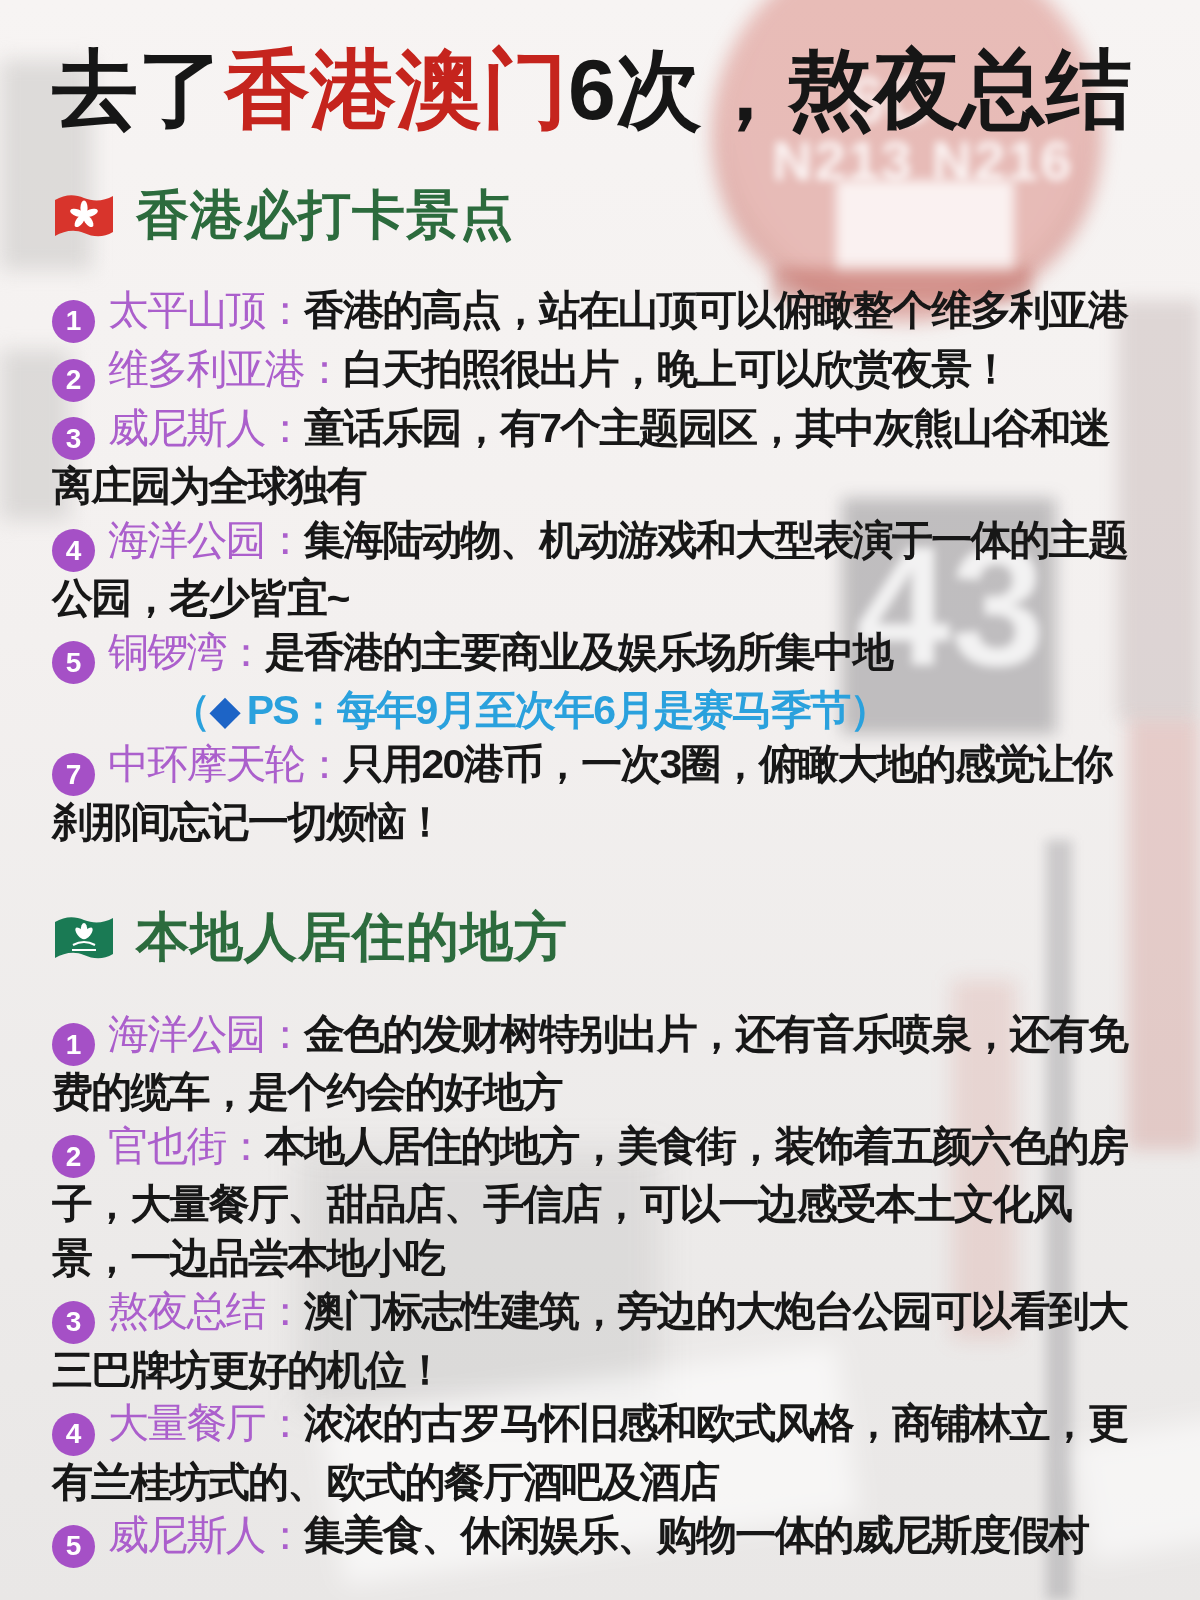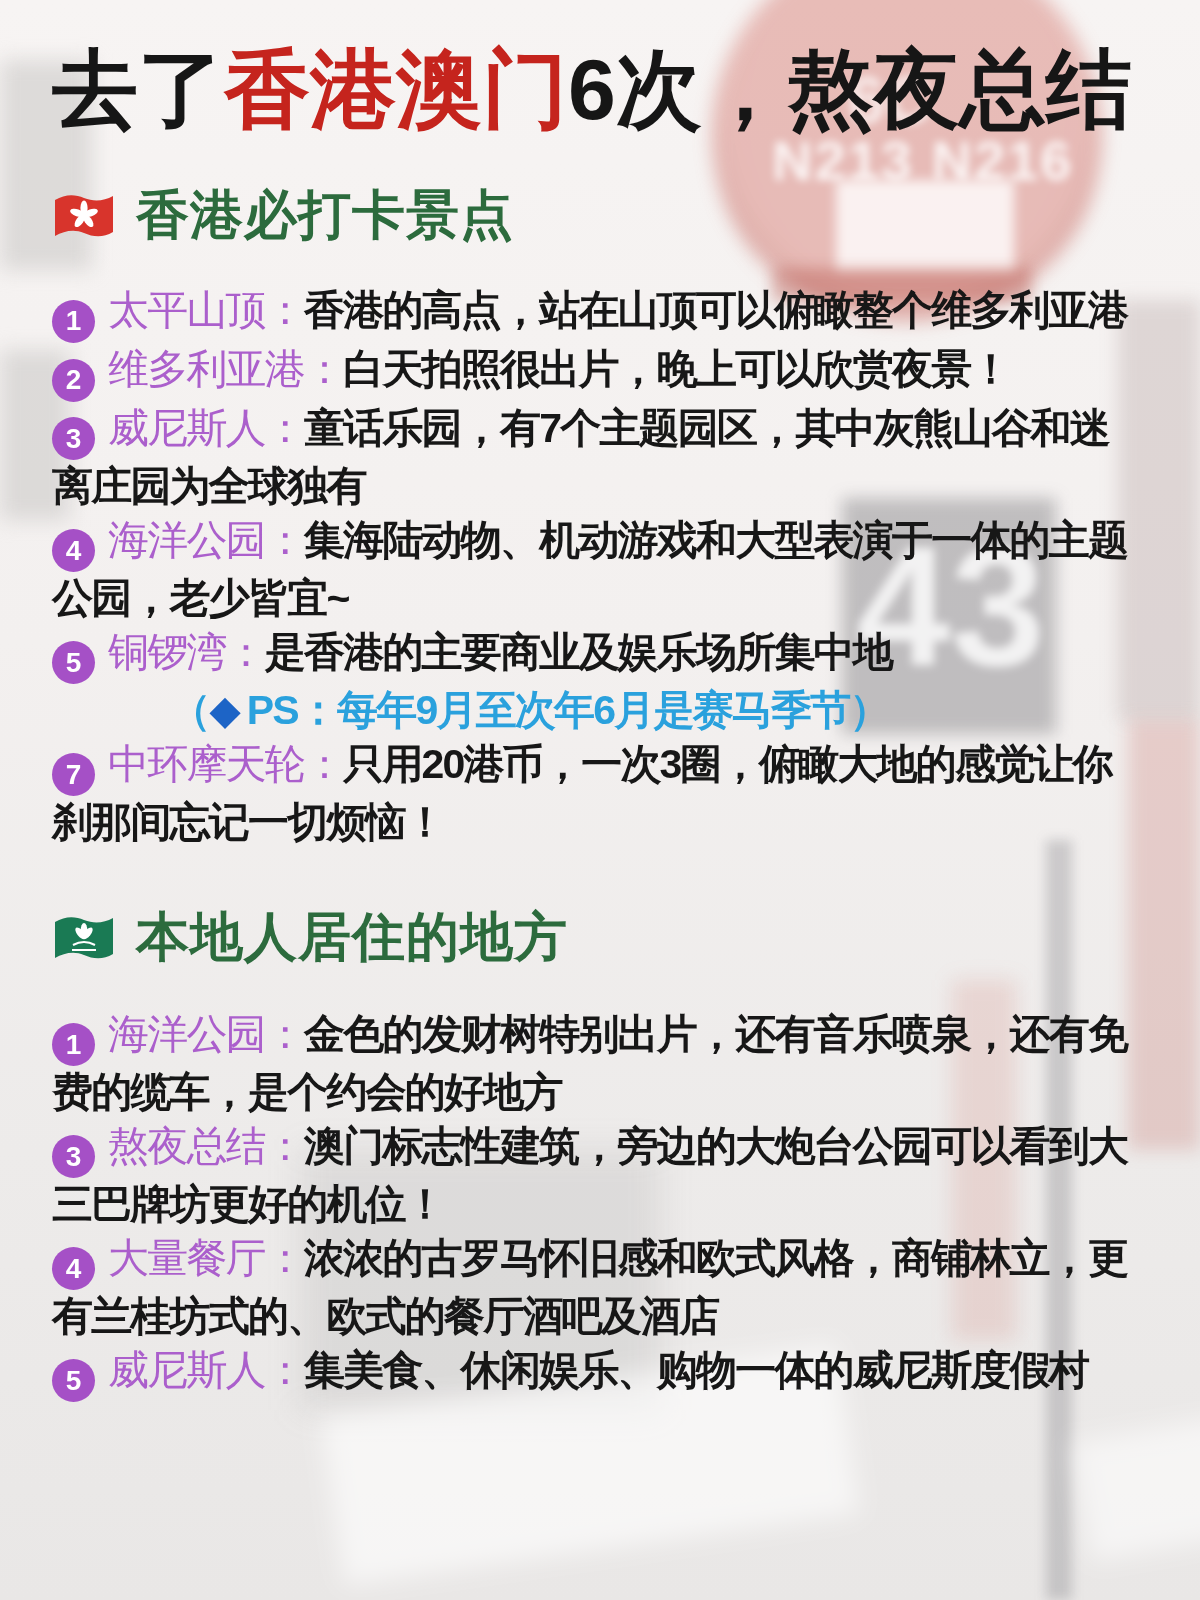--- a/index.html
+++ b/index.html
@@ -109,19 +109,20 @@
           <ellipse cx="32" cy="18" rx="3.2" ry="7" transform="rotate(38 32 24)"></ellipse>
         </g>
         <path d="M21 31 Q32 25 43 31" stroke="#ffffff" stroke-width="2" fill="none"></path>
         <path d="M20 36 H44" stroke="#ffffff" stroke-width="2" fill="none"></path>
       </svg>
       <div class="section-title">本地人居住的地方</div>
     </div>
 
     <div class="list mo">
       <div class="item"><span class="badge">1</span><span class="name">海洋公园：</span><span class="desc">金色的发财树特别出片，还有音乐喷泉，还有免费的缆车，是个约会的好地方</span></div>
+      <div class="item"><span class="badge">2</span><span class="name">官也街：</span><span class="desc">本地人居住的地方，美食街，装饰着五颜六色的房子，大量餐厅、甜品店、手信店，可以一边感受本土文化风景，一边品尝本地小吃</span></div>
       <div class="item"><span class="badge">3</span><span class="name">熬夜总结：</span><span class="desc">澳门标志性建筑，旁边的大炮台公园可以看到大三巴牌坊更好的机位！</span></div>
       <div class="item"><span class="badge">4</span><span class="name">大量餐厅：</span><span class="desc">浓浓的古罗马怀旧感和欧式风格，商铺林立，更有兰桂坊式的、欧式的餐厅酒吧及酒店</span></div>
       <div class="item"><span class="badge">5</span><span class="name">威尼斯人：</span><span class="desc">集美食、休闲娱乐、购物一体的威尼斯度假村</span></div>
     </div>
 
   </div>
 </div>
 
 </body></html>

